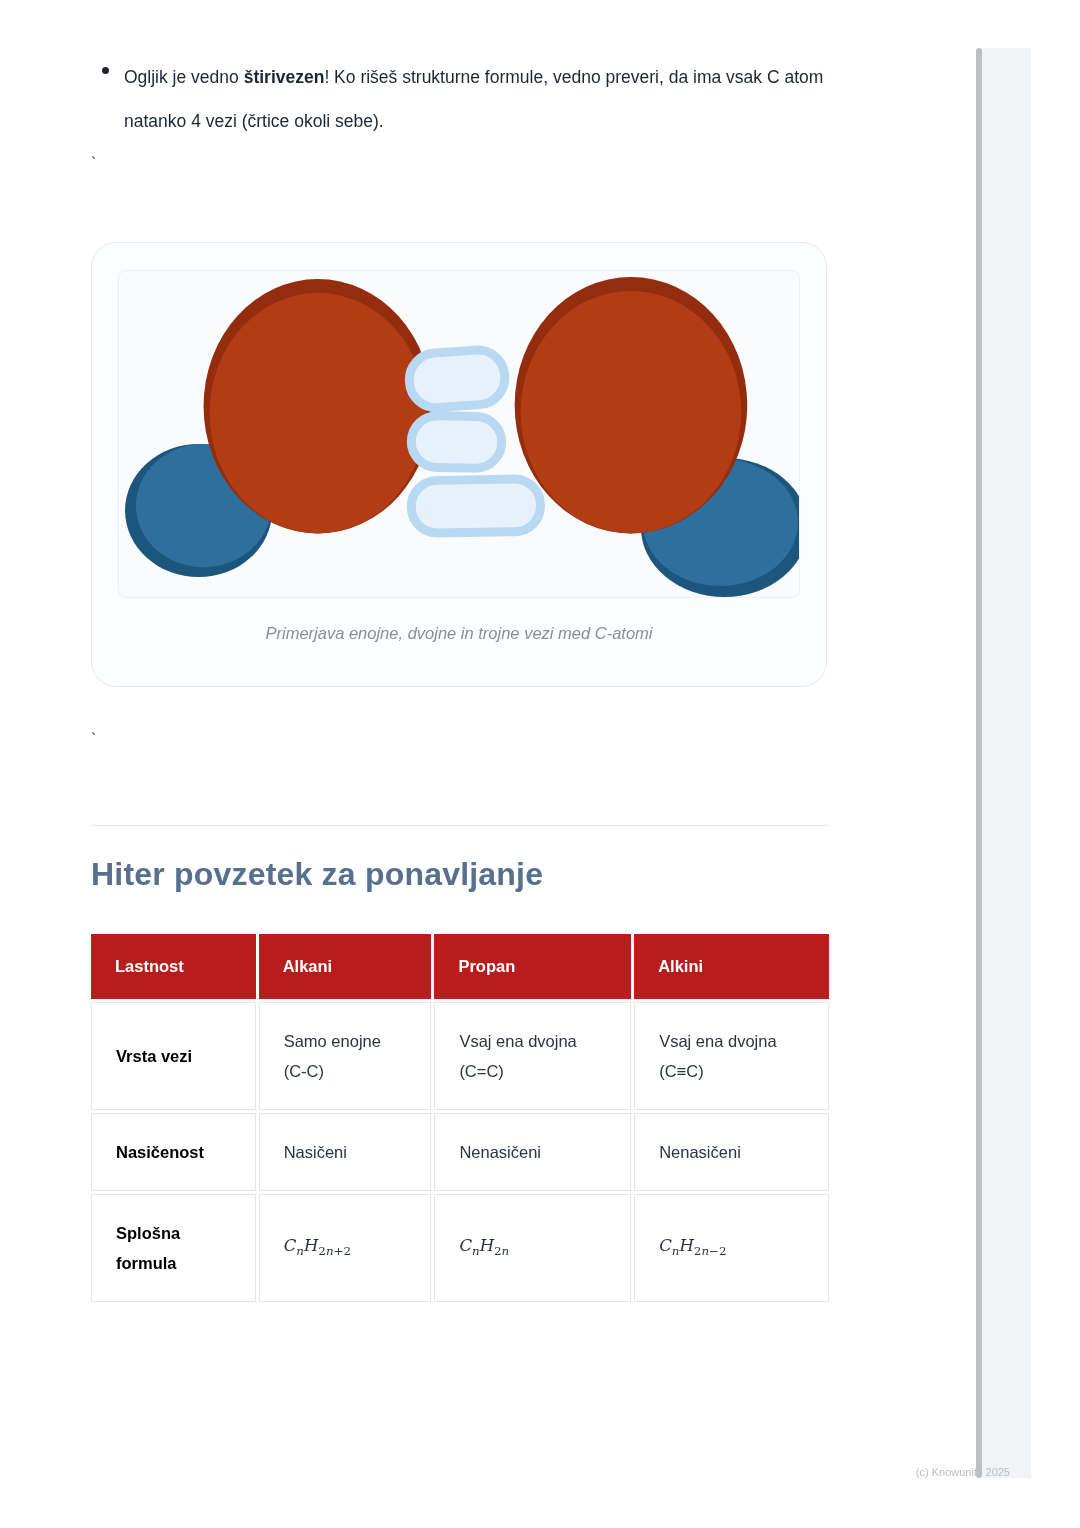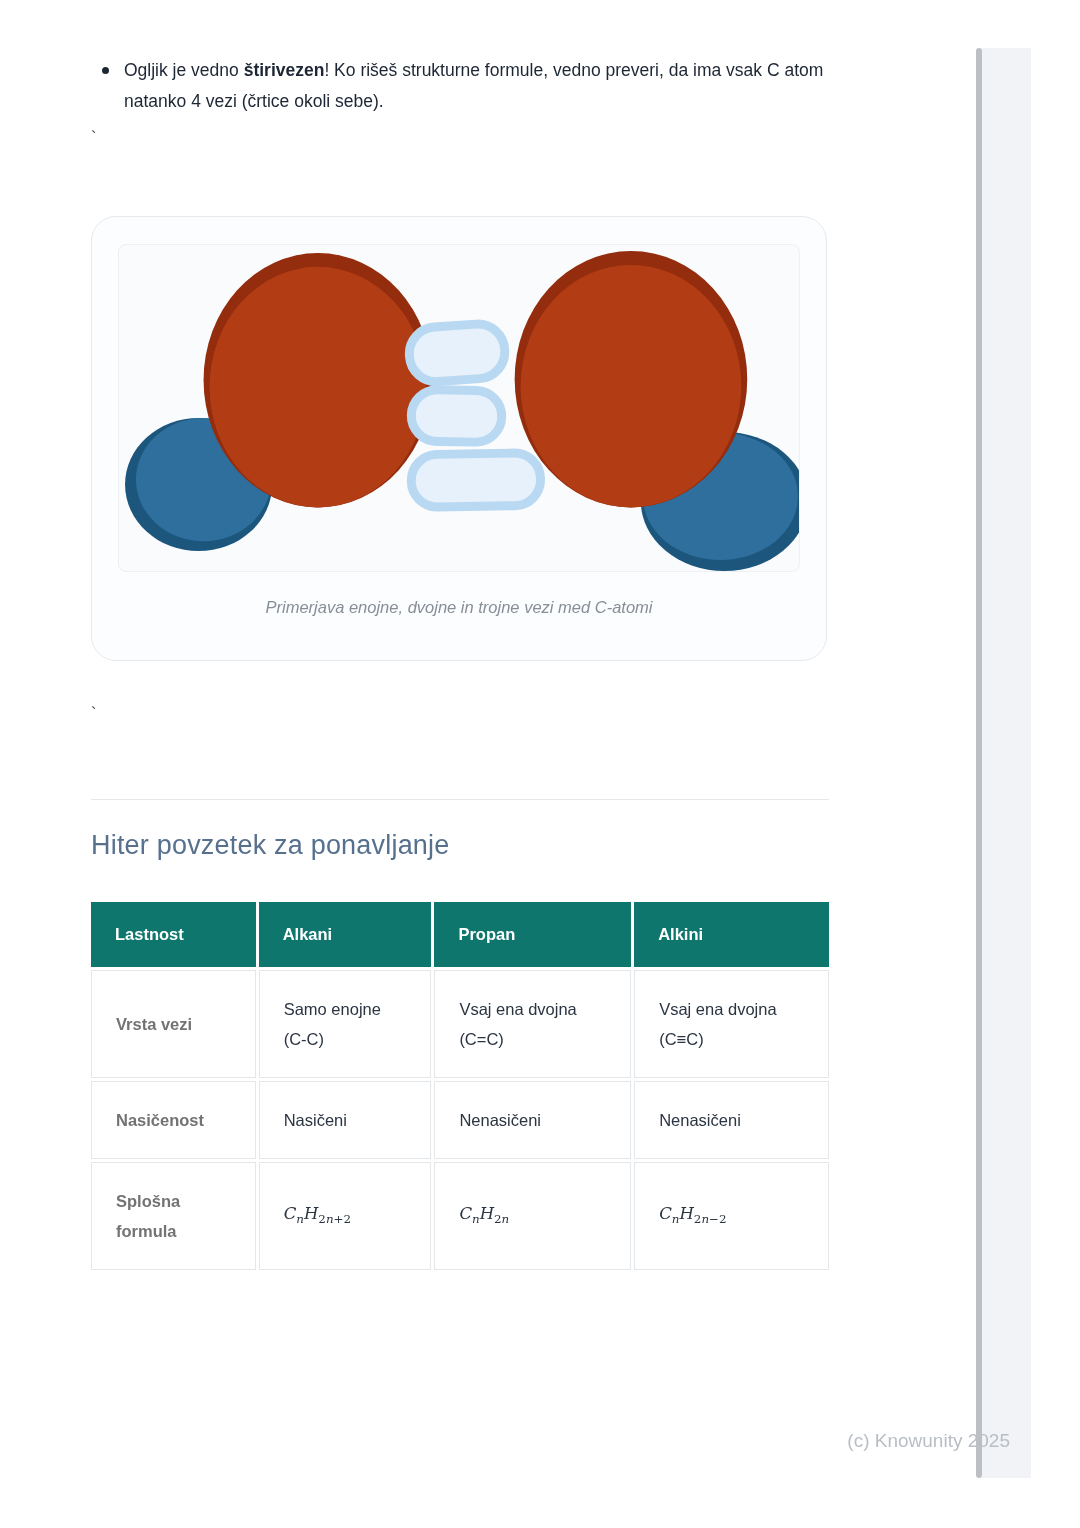--- a/index.html
+++ b/index.html
@@ -8,21 +8,21 @@
     background:#ffffff;
     font-family:"Liberation Sans", sans-serif;
     color:#1d2634;
     position:relative;
     overflow:hidden;
   }
   .content { position:absolute; left:91px; top:0; width:738px; }
 
   
   .bullet-item { position:relative; margin-top:55px; padding-left:33px;
-    font-size:17.5px; line-height:31px; color:#1d2634; width:705px; }
+    font-size:17.5px; line-height:44px; color:#1d2634; width:705px; }
   .bullet-dot { position:absolute; left:11px; top:12px; width:7px; height:7px;
     border-radius:50%; background:#1d2634; }
   .bold { font-weight:bold; }
 
   .tick { font-size:16px; color:#3a4350; height:22px; }
   .tick1 { margin-top:12px; }
   .tick2 { margin-top:44px; }
 
   
   .figure-card { margin-top:65px; width:736px; height:445px;
@@ -30,44 +30,44 @@
     box-sizing:border-box; }
   .figure-image { margin:27px auto 0; width:682px; height:328px;
     background:#fafbfc; border:1px solid #eef0f3; border-radius:8px;
     box-sizing:border-box; overflow:hidden; }
   .figure-image svg { display:block; width:100%; height:100%; }
   .figure-caption { margin-top:26px; text-align:center; font-style:italic;
     font-size:16.5px; color:#878e98; }
 
   .divider { margin-top:72px; border:none; border-top:1px solid #e6e8eb; width:738px; }
 
-  .heading { margin:30px 0 0 0; font-size:27px; font-weight:normal; color:#56708e;
+  .heading { margin:30px 0 0 0; font-size:32px; font-weight:bold; color:#56708e;
     letter-spacing:0.2px; }
 
   
   table.summary { margin-top:38px; border-collapse:separate; border-spacing:3px;
     table-layout:fixed; width:744px; margin-left:-3px; }
-  table.summary th { background:#0f766e; color:#ffffff; font-weight:bold;
+  table.summary th { background:#b91c1c; color:#ffffff; font-weight:bold;
     font-size:16.5px; text-align:left; padding:23px 24px; }
   table.summary td { background:#ffffff; border:1px solid #e4e7ea;
     font-size:16.5px; color:#2b3442; padding:23px 24px; line-height:30px;
     vertical-align:middle; }
-  table.summary td.rowlabel { font-weight:bold; color:#737373; }
+  table.summary td.rowlabel { font-weight:bold; color:#000000; }
   .mth { font-family:"DejaVu Serif", serif; }
   .mth em, td em { font-family:"DejaVu Serif", serif; font-style:italic; }
   td sub { font-size:0.72em; font-family:"DejaVu Serif", serif; font-style:normal; }
   td sub em { font-style:italic; }
 
   
   .scroll-track { position:absolute; left:982px; top:48px; width:49px;
     height:1430px; background:#f1f3f6; }
   .scroll-thumb { position:absolute; left:976px; top:48px; width:6px;
     height:1430px; background:#bcc0c5; border-radius:3px; }
 
-  .footer { position:absolute; top:1430px; right:70px; font-size:19px;
+  .footer { position:absolute; top:1466px; right:70px; font-size:11px;
     color:#b9bec4; z-index:3; }
 </style>
 </head>
 <body>
 
 <div class="content">
 
   <div class="bullet-item">
     <span class="bullet-dot"></span>
     <span>Ogljik je vedno </span><span class="bold">štirivezen</span><span>! Ko rišeš strukturne formule, vedno preveri, da ima vsak C atom natanko 4 vezi (črtice okoli sebe).</span>

